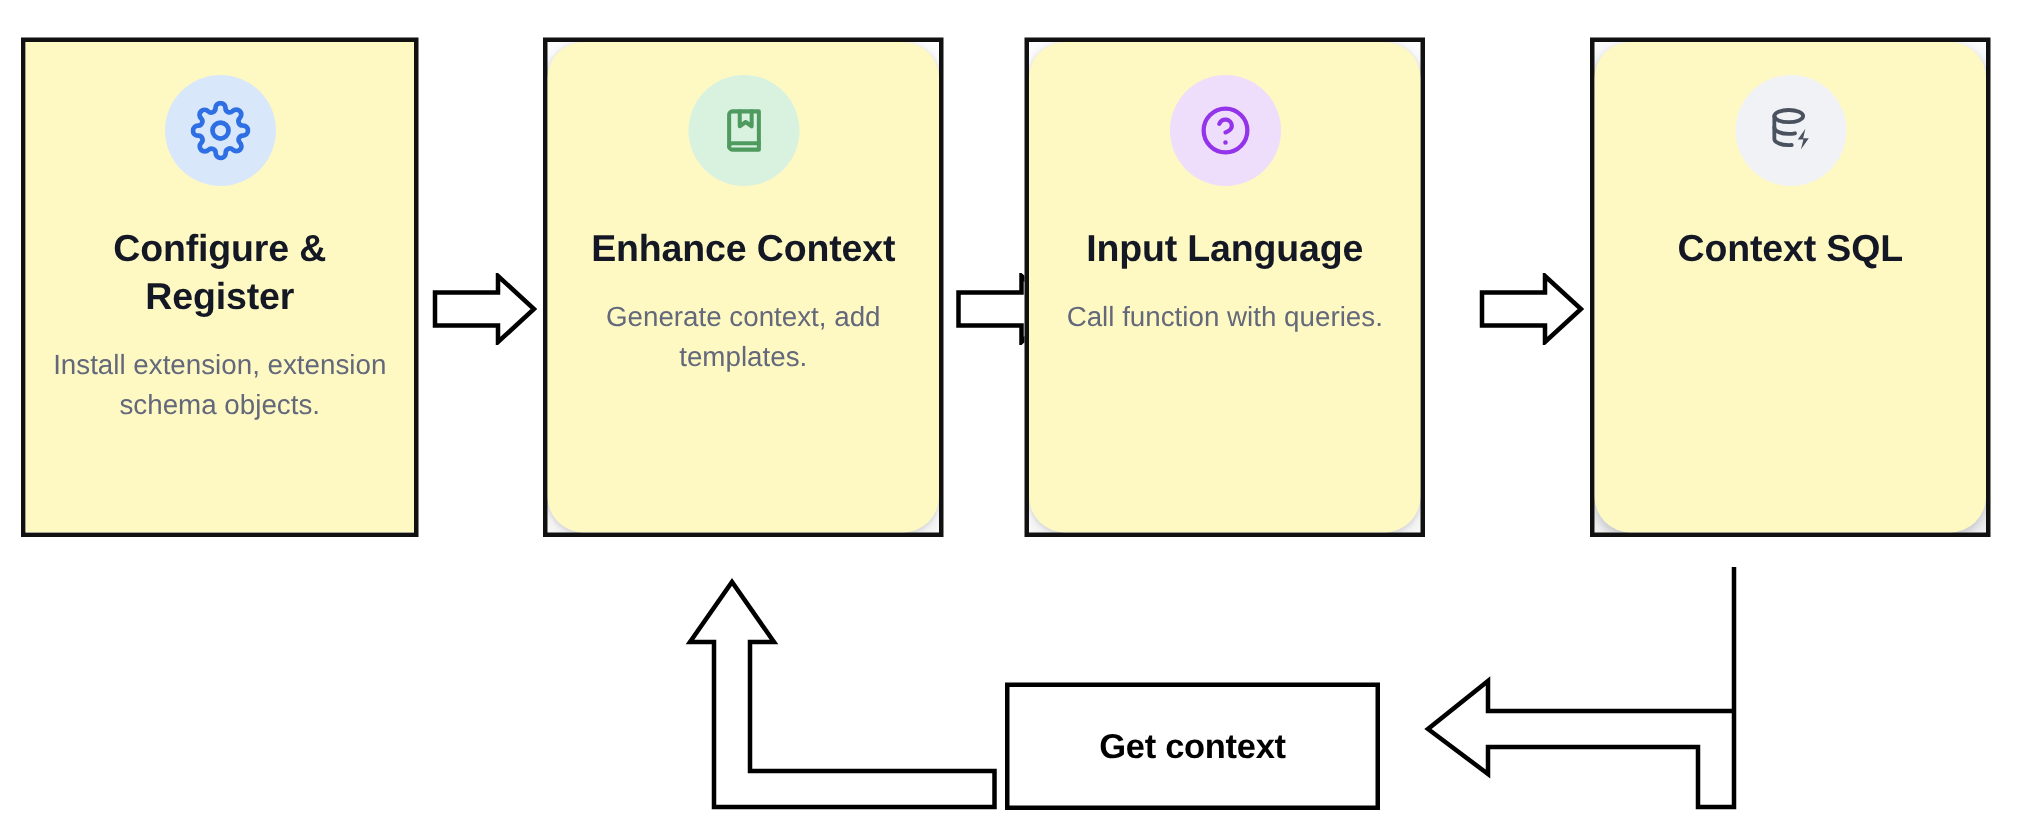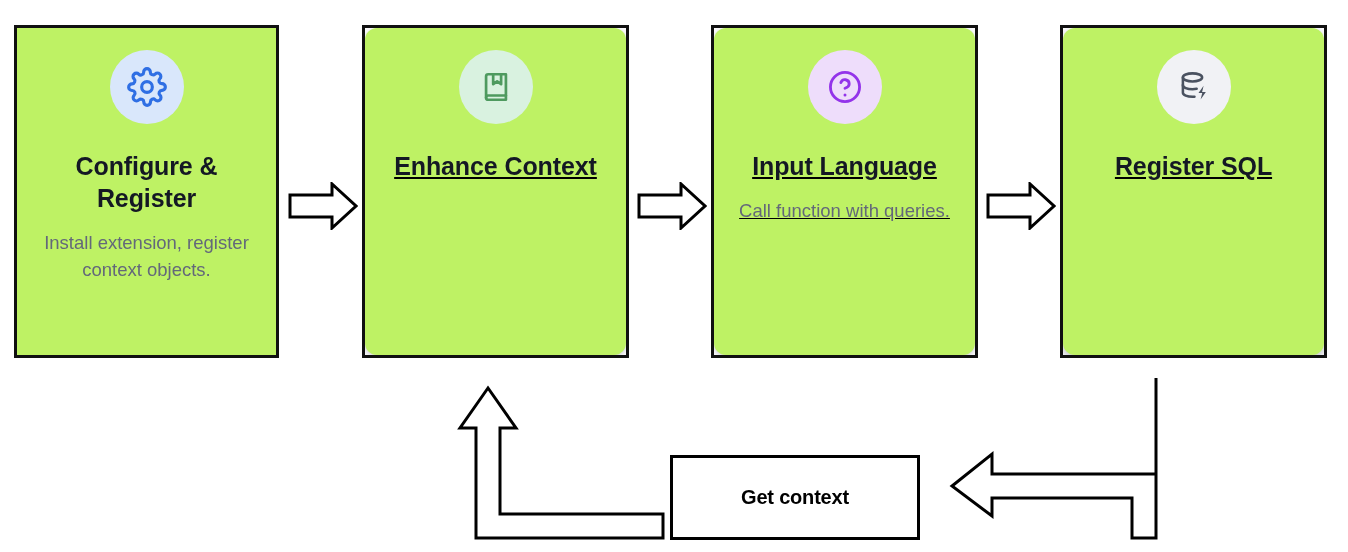--- a/index.html
+++ b/index.html
@@ -28,31 +28,30 @@
     position: absolute;
     box-sizing: border-box;
     border: 3px solid #111111;
     background: #ffffff;
     overflow: hidden;
   }
   .card-inner {
     position: absolute;
     left: 0; top: 0; right: 0; bottom: 0;
     box-sizing: border-box;
-    background: #bef264;
+    background: #fef9c3;
     display: flex;
     flex-direction: column;
     align-items: center;
     padding-top: 22px;
   }
   .card.rounded .card-inner {
-    border-radius: 12px;
+    border-radius: 24px;
     box-shadow: 0 4px 14px rgba(20,24,40,0.14),
                 0 1px 3px rgba(20,24,40,0.10);
-    text-decoration: underline;
   }
   .card.rounded.strong .card-inner {
     box-shadow: 0 8px 22px rgba(20,24,40,0.20),
                 0 2px 5px rgba(20,24,40,0.12);
   }
 
   .icon-circle {
     width: 74px;
     height: 74px;
     border-radius: 50%;
@@ -86,21 +85,21 @@
   .flow-box {
     position: absolute;
     box-sizing: border-box;
     border: 3px solid #000000;
     background: #ffffff;
     display: flex;
     align-items: center;
     justify-content: center;
   }
   .flow-box .flow-label {
-    font-size: 20px;
+    font-size: 23px;
     font-weight: bold;
     color: #000000;
     letter-spacing: -0.2px;
   }
 
   .arrow-svg {
     position: absolute;
   }
   .arrow-svg path,
   .arrow-svg polygon {
@@ -117,46 +116,47 @@
 
   <div class="card" style="left:14px; top:25px; width:265px; height:333px;">
     <div class="card-inner">
       <div class="icon-circle" style="background:#d9e7fb;">
         <svg width="40" height="40" viewBox="0 0 24 24" fill="none" stroke="#2f6fe4" stroke-width="1.9" stroke-linecap="round" stroke-linejoin="round">
           <circle cx="12" cy="12" r="3.2"></circle>
           <path d="M19.4 15a1.65 1.65 0 0 0 .33 1.82l.06.06a2 2 0 1 1-2.83 2.83l-.06-.06a1.65 1.65 0 0 0-1.82-.33 1.65 1.65 0 0 0-1 1.51V21a2 2 0 1 1-4 0v-.09A1.65 1.65 0 0 0 9 19.4a1.65 1.65 0 0 0-1.82.33l-.06.06a2 2 0 1 1-2.83-2.83l.06-.06a1.65 1.65 0 0 0 .33-1.82 1.65 1.65 0 0 0-1.51-1H3a2 2 0 1 1 0-4h.09A1.65 1.65 0 0 0 4.6 9a1.65 1.65 0 0 0-.33-1.82l-.06-.06a2 2 0 1 1 2.83-2.83l.06.06A1.65 1.65 0 0 0 9 4.6a1.65 1.65 0 0 0 1-1.51V3a2 2 0 1 1 4 0v.09a1.65 1.65 0 0 0 1 1.51 1.65 1.65 0 0 0 1.82-.33l.06-.06a2 2 0 1 1 2.83 2.83l-.06.06a1.65 1.65 0 0 0-.33 1.82V9a1.65 1.65 0 0 0 1.51 1H21a2 2 0 1 1 0 4h-.09a1.65 1.65 0 0 0-1.51 1z"></path>
         </svg>
       </div>
       <div class="card-title">Configure &amp; Register</div>
-      <div class="card-desc">Install extension, register context objects.</div>
+      <div class="card-desc">Install extension, extension schema objects.</div>
     </div>
   </div>
 
   <svg class="arrow-svg" style="left:288px; top:182px;" width="70" height="48" viewBox="0 0 70 48">
     <polygon points="2,13 44,13 44,2 68,24 44,46 44,35 2,35"></polygon>
   </svg>
 
   <div class="card rounded" style="left:362px; top:25px; width:267px; height:333px;">
     <div class="card-inner">
       <div class="icon-circle" style="background:#d9f2e0;">
         <svg width="34" height="34" viewBox="0 0 24 24" fill="none" stroke="#4e9a5f" stroke-width="1.9" stroke-linecap="round" stroke-linejoin="round">
           <path d="M5 4.5A1.5 1.5 0 0 1 6.5 3H19v15H6.5A1.5 1.5 0 0 0 5 19.5z"></path>
           <path d="M5 19.5A1.5 1.5 0 0 0 6.5 21H19v-3"></path>
           <polyline points="10,3 10,10 12.8,8 15.6,10 15.6,3"></polyline>
         </svg>
       </div>
       <div class="card-title">Enhance Context</div>
+      <div class="card-desc">Generate context, add templates.</div>
     </div>
   </div>
 
   <svg class="arrow-svg" style="left:637px; top:182px;" width="70" height="48" viewBox="0 0 70 48">
     <polygon points="2,13 44,13 44,2 68,24 44,46 44,35 2,35"></polygon>
   </svg>
 
-  <div class="card rounded" style="left:711px; top:25px; width:267px; height:333px;">
+  <div class="card rounded" style="left:683px; top:25px; width:267px; height:333px;">
     <div class="card-inner">
       <div class="icon-circle" style="background:#eeddfb;">
         <svg width="38" height="38" viewBox="0 0 24 24" fill="none" stroke="#9333ea" stroke-width="1.8" stroke-linecap="round" stroke-linejoin="round">
           <circle cx="12" cy="12" r="9.2"></circle>
           <path d="M9.4 9.2a2.7 2.7 0 0 1 5.25.9c0 1.8-2.65 2.7-2.65 2.7"></path>
           <circle cx="12" cy="17.1" r="0.95" fill="#9333ea" stroke="none"></circle>
         </svg>
       </div>
       <div class="card-title">Input Language</div>
       <div class="card-desc">Call function with queries.</div>
@@ -170,21 +170,21 @@
   <div class="card rounded strong" style="left:1060px; top:25px; width:267px; height:333px;">
     <div class="card-inner">
       <div class="icon-circle" style="background:#f1f2f5;">
         <svg width="36" height="36" viewBox="0 0 24 24" fill="none" stroke="#4a5260" stroke-width="1.7" stroke-linecap="round" stroke-linejoin="round">
           <ellipse cx="11" cy="5.6" rx="6.4" ry="2.7"></ellipse>
           <path d="M4.6 5.6v5.2c0 1.5 2.87 2.7 6.4 2.7 1.0 0 1.95-.1 2.78-.27"></path>
           <path d="M4.6 10.6v5.2c0 1.5 2.87 2.7 6.4 2.7 .45 0 .9-.02 1.32-.06"></path>
           <polygon points="18.4,11.2 15.0,16.0 17.5,16.0 16.4,20.4 19.9,15.4 17.4,15.4" fill="#4a5260" stroke="none"></polygon>
         </svg>
       </div>
-      <div class="card-title">Register SQL</div>
+      <div class="card-title">Context SQL</div>
     </div>
   </div>
 
   <svg class="arrow-svg" style="left:448px; top:376px;" width="222" height="166" viewBox="0 0 222 166">
     <path d="M 28,162 L 28,52 L 12,52 L 40,12 L 68,52 L 52,52 L 52,138 L 215,138 L 215,162 Z"></path>
   </svg>
 
   <div class="flow-box" style="left:670px; top:455px; width:250px; height:85px;">
     <span class="flow-label">Get context</span>
   </div>

